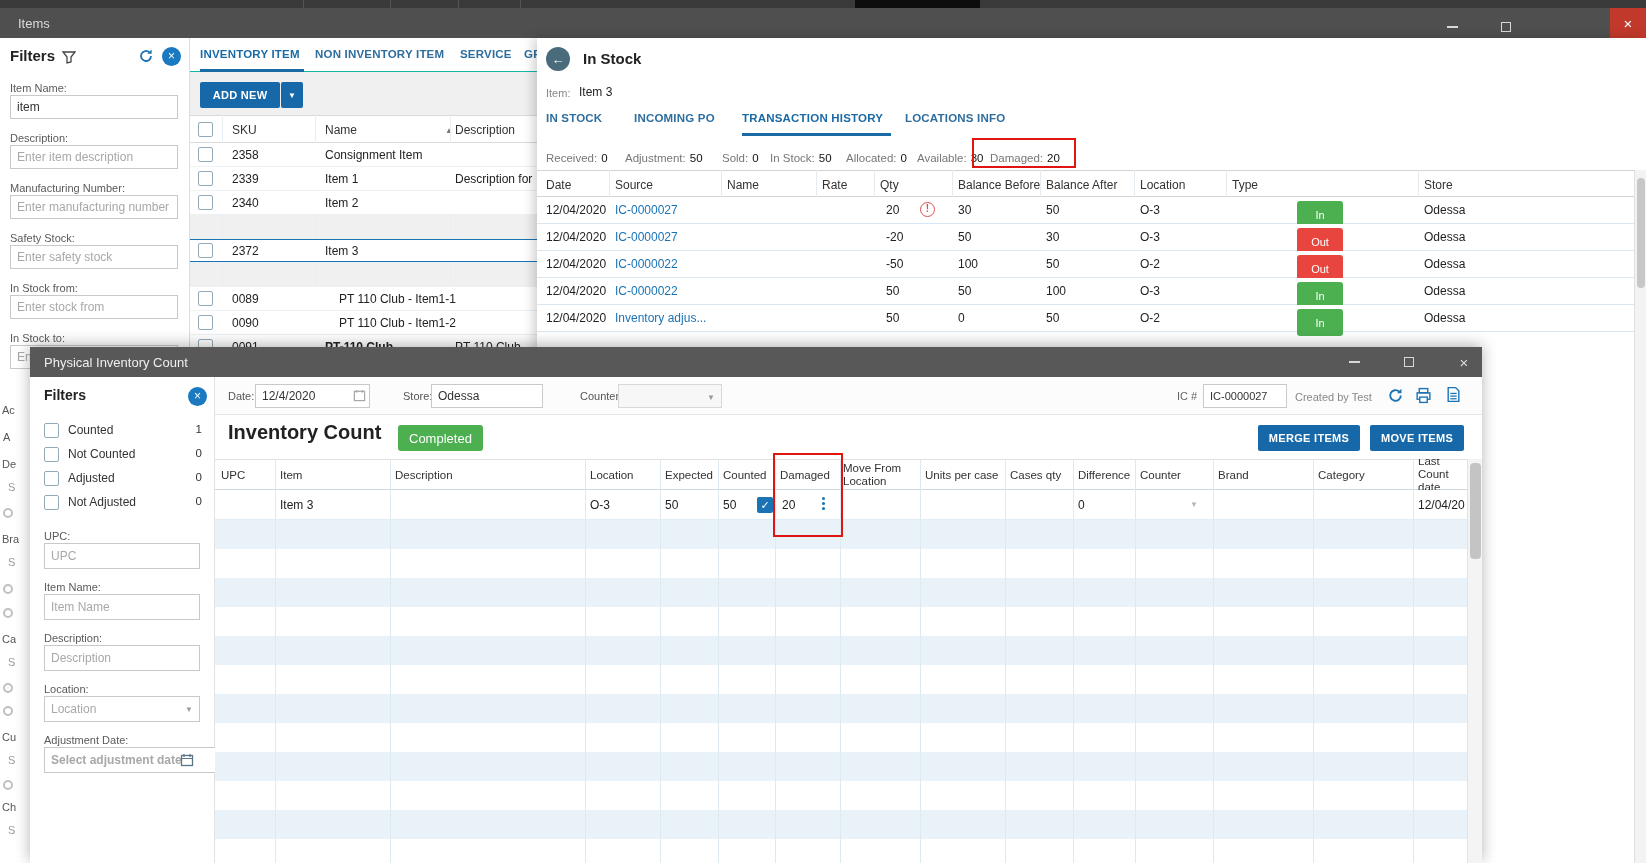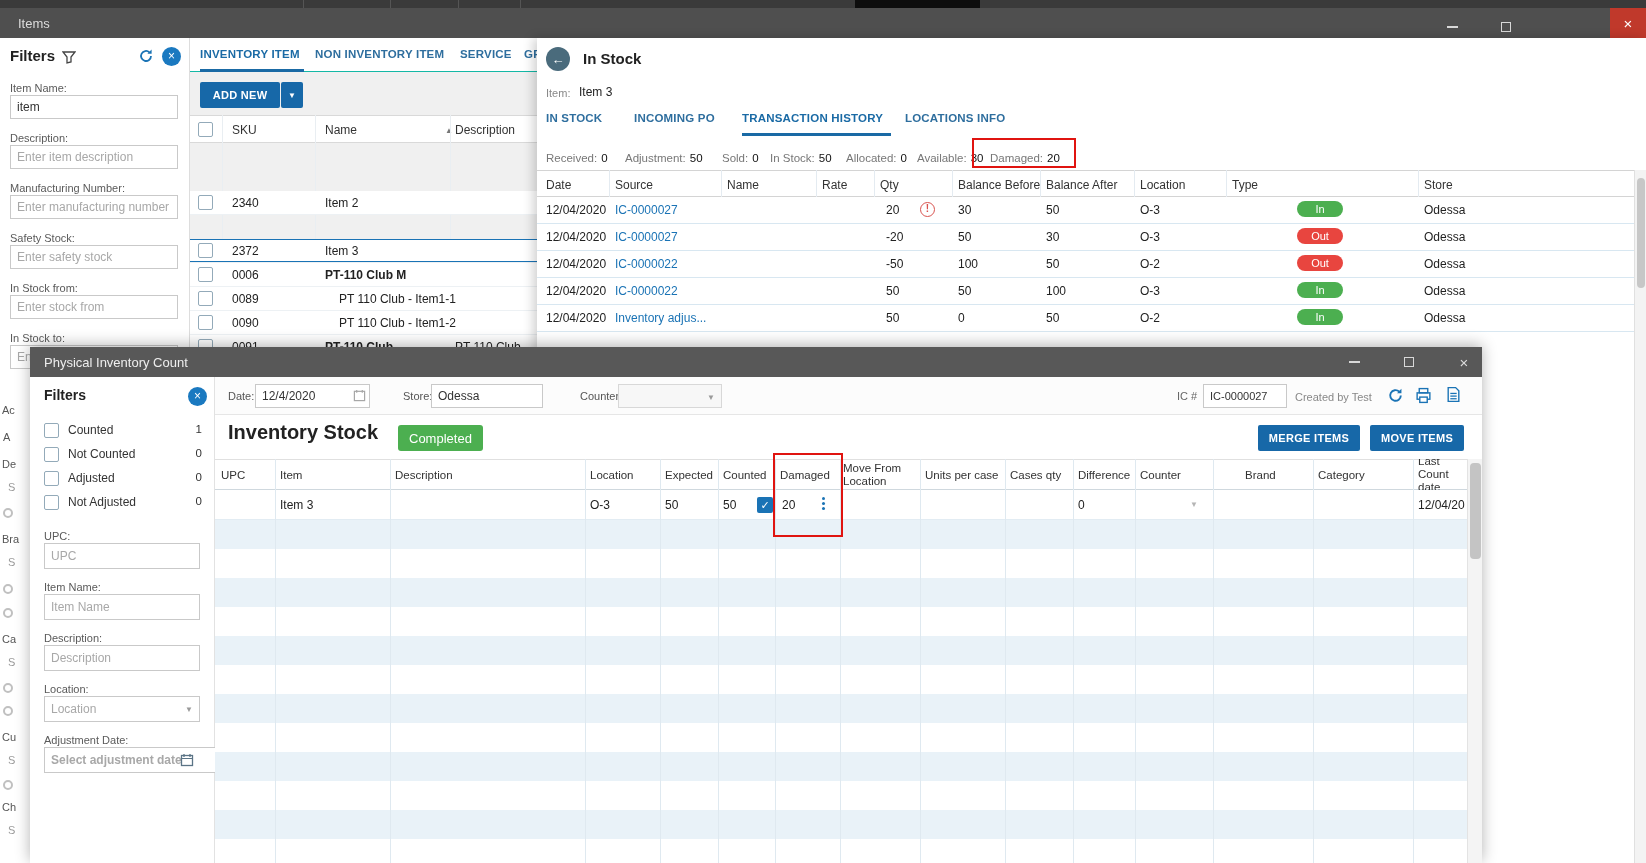--- a/index.html
+++ b/index.html
@@ -13,21 +13,21 @@
   .inp { position:absolute; height:24px; border:1px solid #c9c9c9; background:#fff;
          font:12px "Liberation Sans",sans-serif; padding:0 6px; color:#333; outline:none; }
   .inp::placeholder { color:#a8a8a8; }
   .vline { position:absolute; width:1px; }
   .chk { position:absolute; width:15px; height:15px; border:1px solid #93aab9;
          background:#fff; border-radius:2px; }
   .btn-blue { position:absolute; background:#1768a8; color:#fff; font-size:11px;
               font-weight:bold; display:flex; align-items:center; justify-content:center;
               border-radius:2px; cursor:pointer; letter-spacing:.3px; }
   .caret { position:absolute; font-size:8px; color:#9a9a9a; }
-  .badge { position:absolute; width:46px; height:16px; border-radius:9px; color:#fff;
+  .badge { position:absolute; width:46px; height:27px; border-radius:3px; color:#fff;
            font-size:11px; display:flex; align-items:center; justify-content:center; }
   .badge.in  { background:#4caf50; }
   .badge.out { background:#e8453f; }
   .redbox { position:absolute; border:2px solid #e01410; z-index:40; pointer-events:none; }
   .close-circle { position:absolute; width:19px; height:19px; border-radius:50%;
                   background:#1a79c0; color:#fff; font-size:12px; line-height:18px;
                   text-align:center; cursor:pointer; }
 
   
   .top-strip { position:absolute; left:0; top:0; width:1646px; height:8px; background:#3a3a3a; }
@@ -225,36 +225,42 @@
         <div class="chk" style="left:8px;top:6px"></div>
         <div class="th-txt" style="left:42px">SKU</div>
         <div class="th-txt" style="left:135px">Name</div>
         <div class="th-txt" style="left:255px;font-size:8px;color:#777;top:10px">▲</div>
         <div class="th-txt" style="left:265px">Description</div>
       </div>
       <div class="vline" style="left:32px;top:77px;height:244px;background:#e9eef2"></div>
       <div class="vline" style="left:125px;top:77px;height:244px;background:#e9eef2"></div>
       <div class="vline" style="left:260px;top:77px;height:244px;background:#e9eef2"></div>
 
+      <div class="irow" style="top:105px">
+        <div class="chk" style="left:8px;top:4px"></div>
+        <div class="cell" style="left:42px">2358</div>
+        <div class="cell" style="left:135px">Consignment Item</div>
+        <div class="cell" style="left:265px"></div>
+      </div>
+      <div class="irow" style="top:129px">
+        <div class="chk" style="left:8px;top:4px"></div>
+        <div class="cell" style="left:42px">2339</div>
+        <div class="cell" style="left:135px">Item 1</div>
+        <div class="cell" style="left:265px">Description for</div>
+      </div>
       <div class="irow" style="top:153px">
         <div class="chk" style="left:8px;top:4px"></div>
         <div class="cell" style="left:42px">2340</div>
         <div class="cell" style="left:135px">Item 2</div>
         <div class="cell" style="left:265px"></div>
       </div>
       <div class="irow sel" style="top:201px">
         <div class="chk" style="left:8px;top:4px"></div>
         <div class="cell" style="left:42px">2372</div>
         <div class="cell" style="left:135px">Item 3</div>
-        <div class="cell" style="left:265px"></div>
-      </div>
-      <div class="irow" style="top:225px">
-        <div class="chk" style="left:8px;top:4px"></div>
-        <div class="cell" style="left:42px">0006</div>
-        <div class="cell bold" style="left:135px">PT-110 Club M</div>
         <div class="cell" style="left:265px"></div>
       </div>
       <div class="irow" style="top:249px">
         <div class="chk" style="left:8px;top:4px"></div>
         <div class="cell" style="left:42px">0089</div>
         <div class="cell" style="left:149px">PT 110 Club - Item1-1</div>
         <div class="cell" style="left:265px"></div>
       </div>
       <div class="irow" style="top:273px">
         <div class="chk" style="left:8px;top:4px"></div>
@@ -458,39 +464,39 @@
         <rect x="4.5" y="9.5" width="7" height="5" fill="#fff" stroke="#1a73b5" stroke-width="1.3"></rect>
       </svg>
       <svg class="abs" style="left:1230px;top:9px;cursor:pointer" width="17" height="17" viewBox="0 0 16 16">
         <path d="M3 1.5h7l3 3v10H3z" fill="none" stroke="#1a73b5" stroke-width="1.3"></path>
         <line x1="5" y1="7" x2="11" y2="7" stroke="#1a73b5" stroke-width="1.2"></line>
         <line x1="5" y1="9.5" x2="11" y2="9.5" stroke="#1a73b5" stroke-width="1.2"></line>
         <line x1="5" y1="12" x2="11" y2="12" stroke="#1a73b5" stroke-width="1.2"></line>
       </svg>
     </div>
 
-    <div class="pic-heading">Inventory Stock</div>
+    <div class="pic-heading">Inventory Count</div>
     <div class="status-badge">Completed</div>
     <div class="btn-blue" style="left:1228px;top:78px;width:102px;height:26px">MERGE ITEMS</div>
     <div class="btn-blue" style="left:1340px;top:78px;width:94px;height:26px">MOVE ITEMS</div>
 
     <div class="pic-thead-bg"></div>
     <div class="ph" style="left:191px;width:46px">UPC</div>
     <div class="ph" style="left:250px;width:100px">Item</div>
     <div class="ph" style="left:365px;width:180px">Description</div>
     <div class="ph" style="left:560px;width:62px">Location</div>
     <div class="ph" style="left:635px;width:48px">Expected</div>
     <div class="ph" style="left:693px;width:48px">Counted</div>
     <div class="ph" style="left:750px;width:54px">Damaged</div>
     <div class="ph wrap" style="left:813px;width:72px">Move From Location</div>
     <div class="ph" style="left:895px;width:78px">Units per case</div>
     <div class="ph" style="left:980px;width:58px">Cases qty</div>
     <div class="ph" style="left:1048px;width:54px">Difference</div>
     <div class="ph" style="left:1110px;width:66px">Counter</div>
-    <div class="ph" style="left:1215px;width:88px">Brand</div>
+    <div class="ph" style="left:1188px;width:88px">Brand</div>
     <div class="ph" style="left:1288px;width:88px">Category</div>
     <div class="ph wrap" style="left:1388px;width:47px">Last Count date</div>
 
     <div class="pic-datarow"></div>
     <div class="stripe blue" style="top:173px"></div>
     <div class="stripe white" style="top:202px"></div>
     <div class="stripe blue" style="top:231px"></div>
     <div class="stripe white" style="top:260px"></div>
     <div class="stripe blue" style="top:289px"></div>
     <div class="stripe white" style="top:318px"></div>

